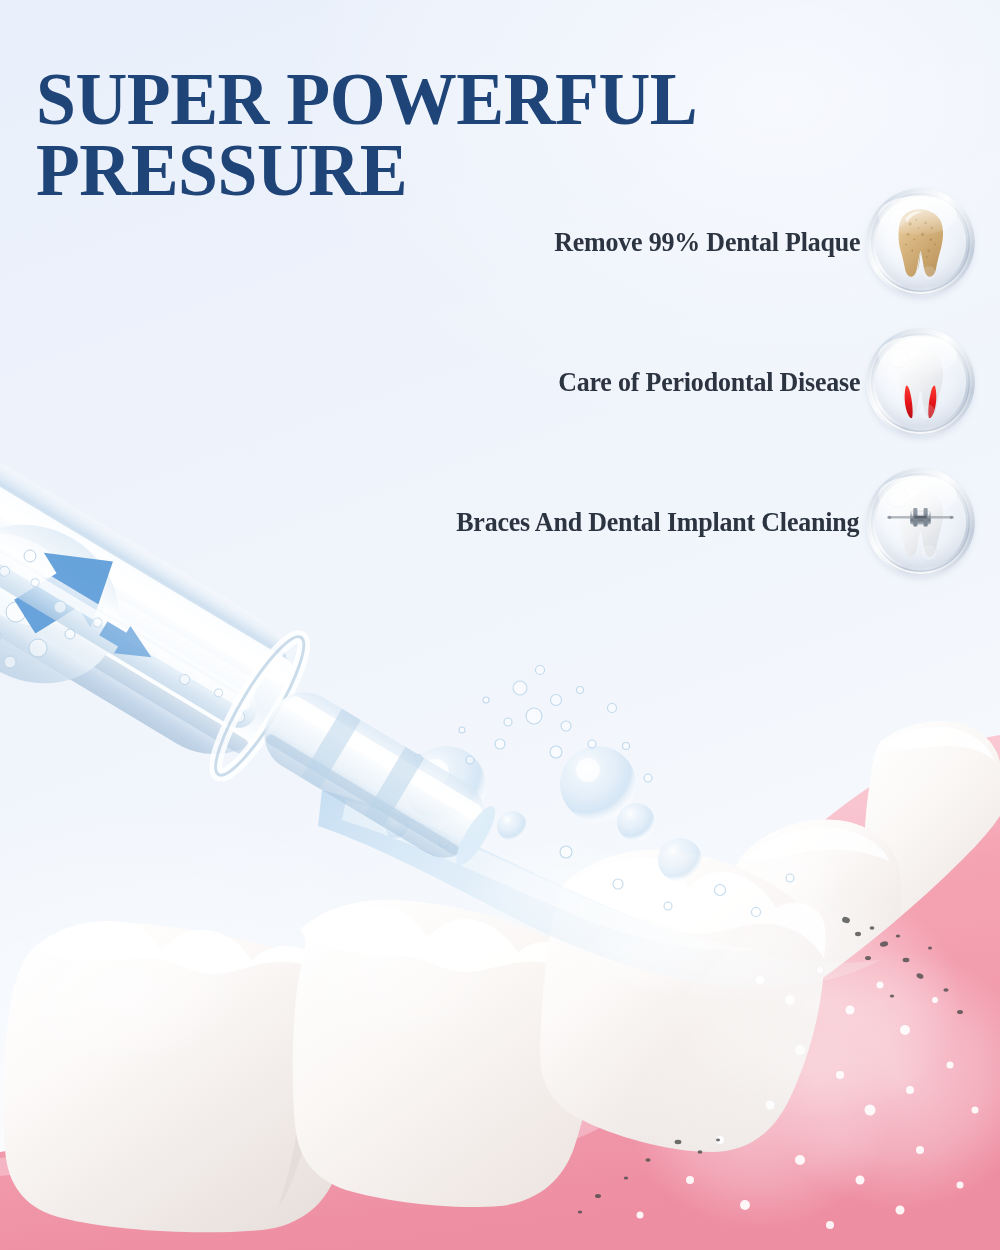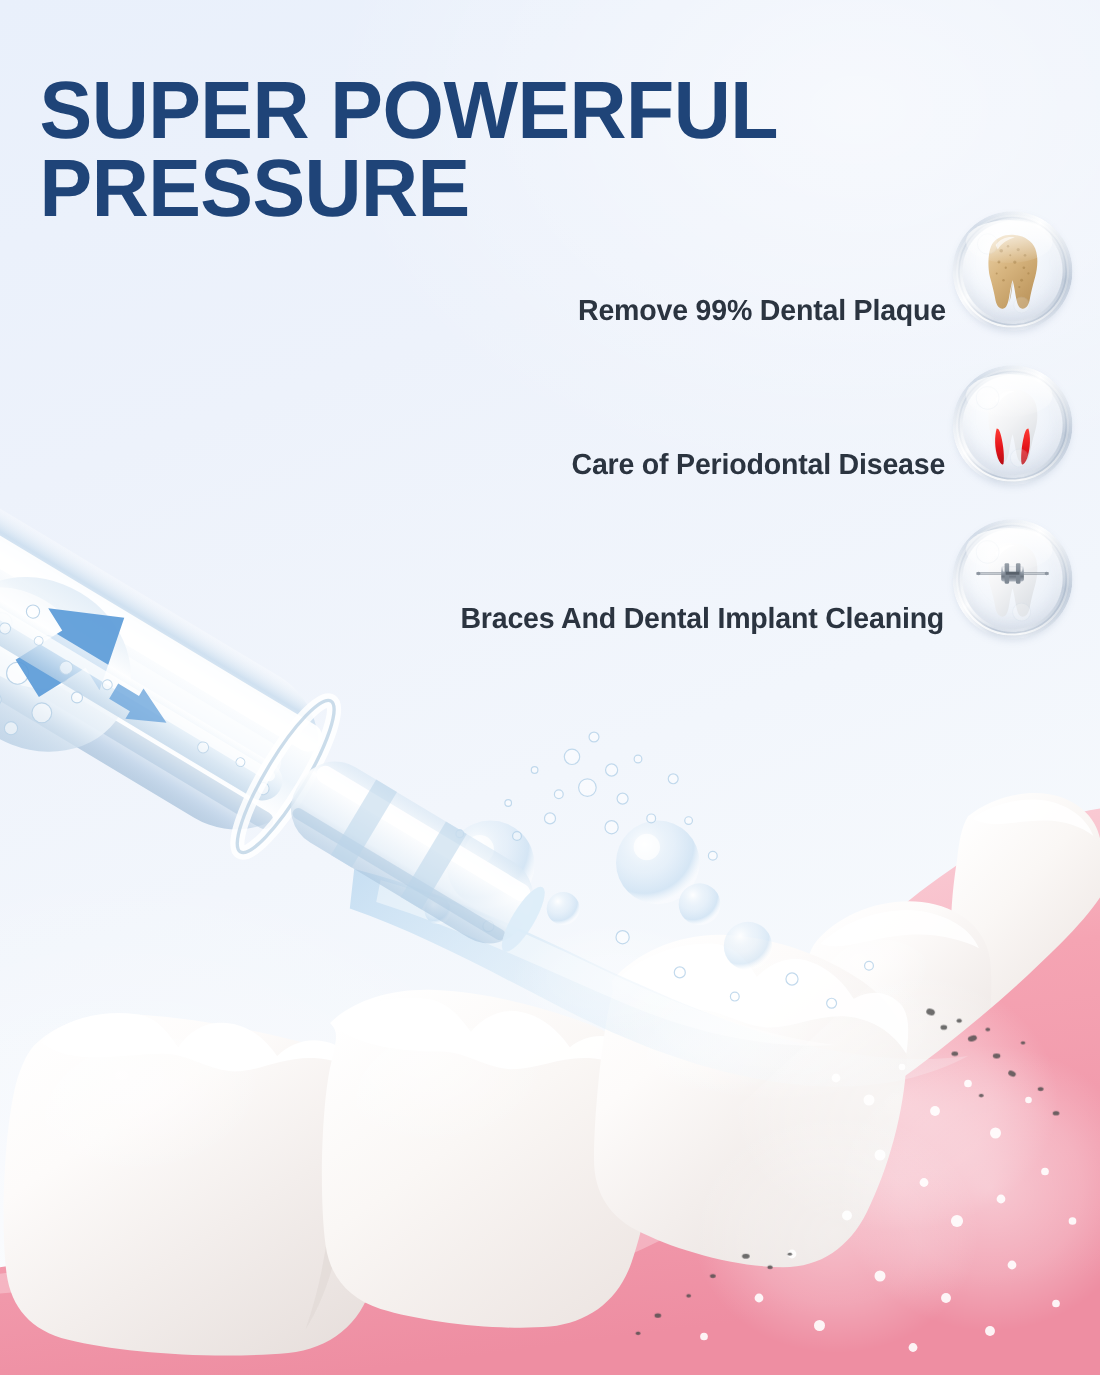--- a/index.html
+++ b/index.html
@@ -5,21 +5,21 @@
   html, body {
     margin: 0;
     padding: 0;
     background: #ffffff;
   }
   #stage {
     position: relative;
     width: 1000px;
     height: 1250px;
     overflow: hidden;
-    font-family: Liberation Sans, sans-serif;
+    font-family: Liberation Serif, serif;
     background: linear-gradient(160deg, #e9f0fb 0%, #edf2fb 28%, #f2f6fc 55%, #f7fafd 78%, #fbfdfe 100%);
   }
   
   .bg-wash {
     position: absolute;
     inset: 0;
     background:
       radial-gradient(ellipse 70% 40% at 78% 8%, rgba(255,255,255,0.55) 0%, rgba(255,255,255,0) 70%),
       radial-gradient(ellipse 60% 45% at 12% 95%, rgba(255,255,255,0.6) 0%, rgba(255,255,255,0) 72%);
     pointer-events: none;
@@ -45,21 +45,21 @@
 
   
   .features {
     position: absolute;
     left: 0;
     top: 186px;
     width: 972px;
   }
   .feature-row {
     display: flex;
-    align-items: flex-end;
+    align-items: center;
     justify-content: flex-end;
     height: 112px;
     margin-bottom: 28px;
     padding-left: 34px;
   }
   .feature-label {
     font-size: 26.5px;
     font-weight: 700;
     color: #2b3440;
     letter-spacing: -0.2px;

